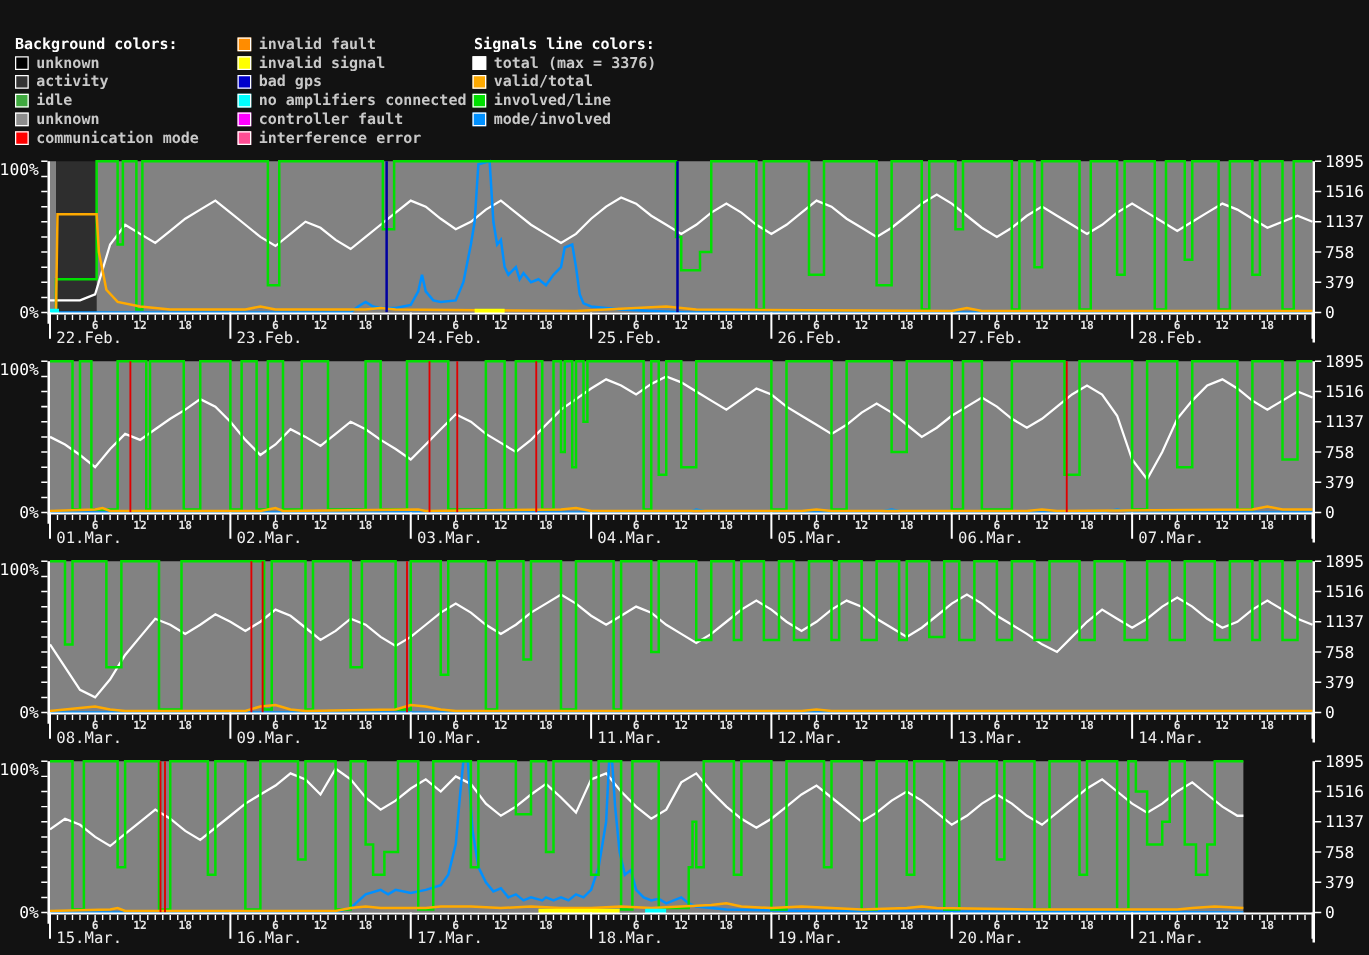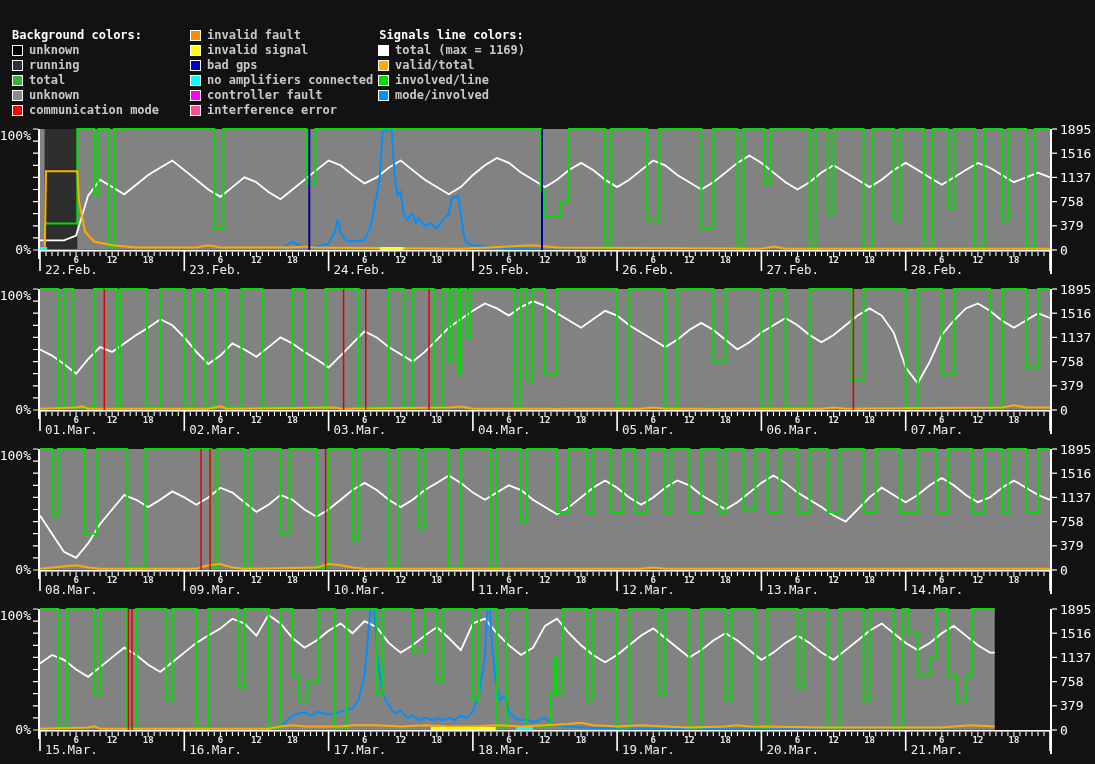--- a/index.html
+++ b/index.html
@@ -292,25 +292,25 @@
     </svg>
 
   <div class="legend-col" id="legend-col-bg">
     <div class="legend-header">Background colors:</div>
   <div class="legend-item">
         <span class="swatch" style="background: rgb(0, 0, 0);"></span>
         <span class="legend-label">unknown</span>
       </div>
       <div class="legend-item">
         <span class="swatch" style="background: rgb(51, 51, 51);"></span>
-        <span class="legend-label">running</span>
+        <span class="legend-label">activity</span>
       </div>
       <div class="legend-item">
         <span class="swatch" style="background: rgb(63, 170, 63);"></span>
-        <span class="legend-label">total</span>
+        <span class="legend-label">idle</span>
       </div>
       <div class="legend-item">
         <span class="swatch" style="background: rgb(140, 140, 140);"></span>
         <span class="legend-label">unknown</span>
       </div>
       <div class="legend-item">
         <span class="swatch" style="background: rgb(255, 0, 0);"></span>
         <span class="legend-label">communication mode</span>
       </div>
     </div>
@@ -337,21 +337,21 @@
       </div>
       <div class="legend-item">
         <span class="swatch" style="background: rgb(255, 77, 148);"></span>
         <span class="legend-label">interference error</span>
       </div>
     </div>
   <div class="legend-col" id="legend-col-signals">
     <div class="legend-header">Signals line colors:</div>
   <div class="legend-item">
         <span class="swatch" style="background: rgb(255, 255, 255);"></span>
-        <span class="legend-label">total (max = 1169)</span>
+        <span class="legend-label">total (max = 3376)</span>
       </div>
       <div class="legend-item">
         <span class="swatch" style="background: rgb(255, 170, 0);"></span>
         <span class="legend-label">valid/total</span>
       </div>
       <div class="legend-item">
         <span class="swatch" style="background: rgb(0, 223, 0);"></span>
         <span class="legend-label">involved/line</span>
       </div>
       <div class="legend-item">

